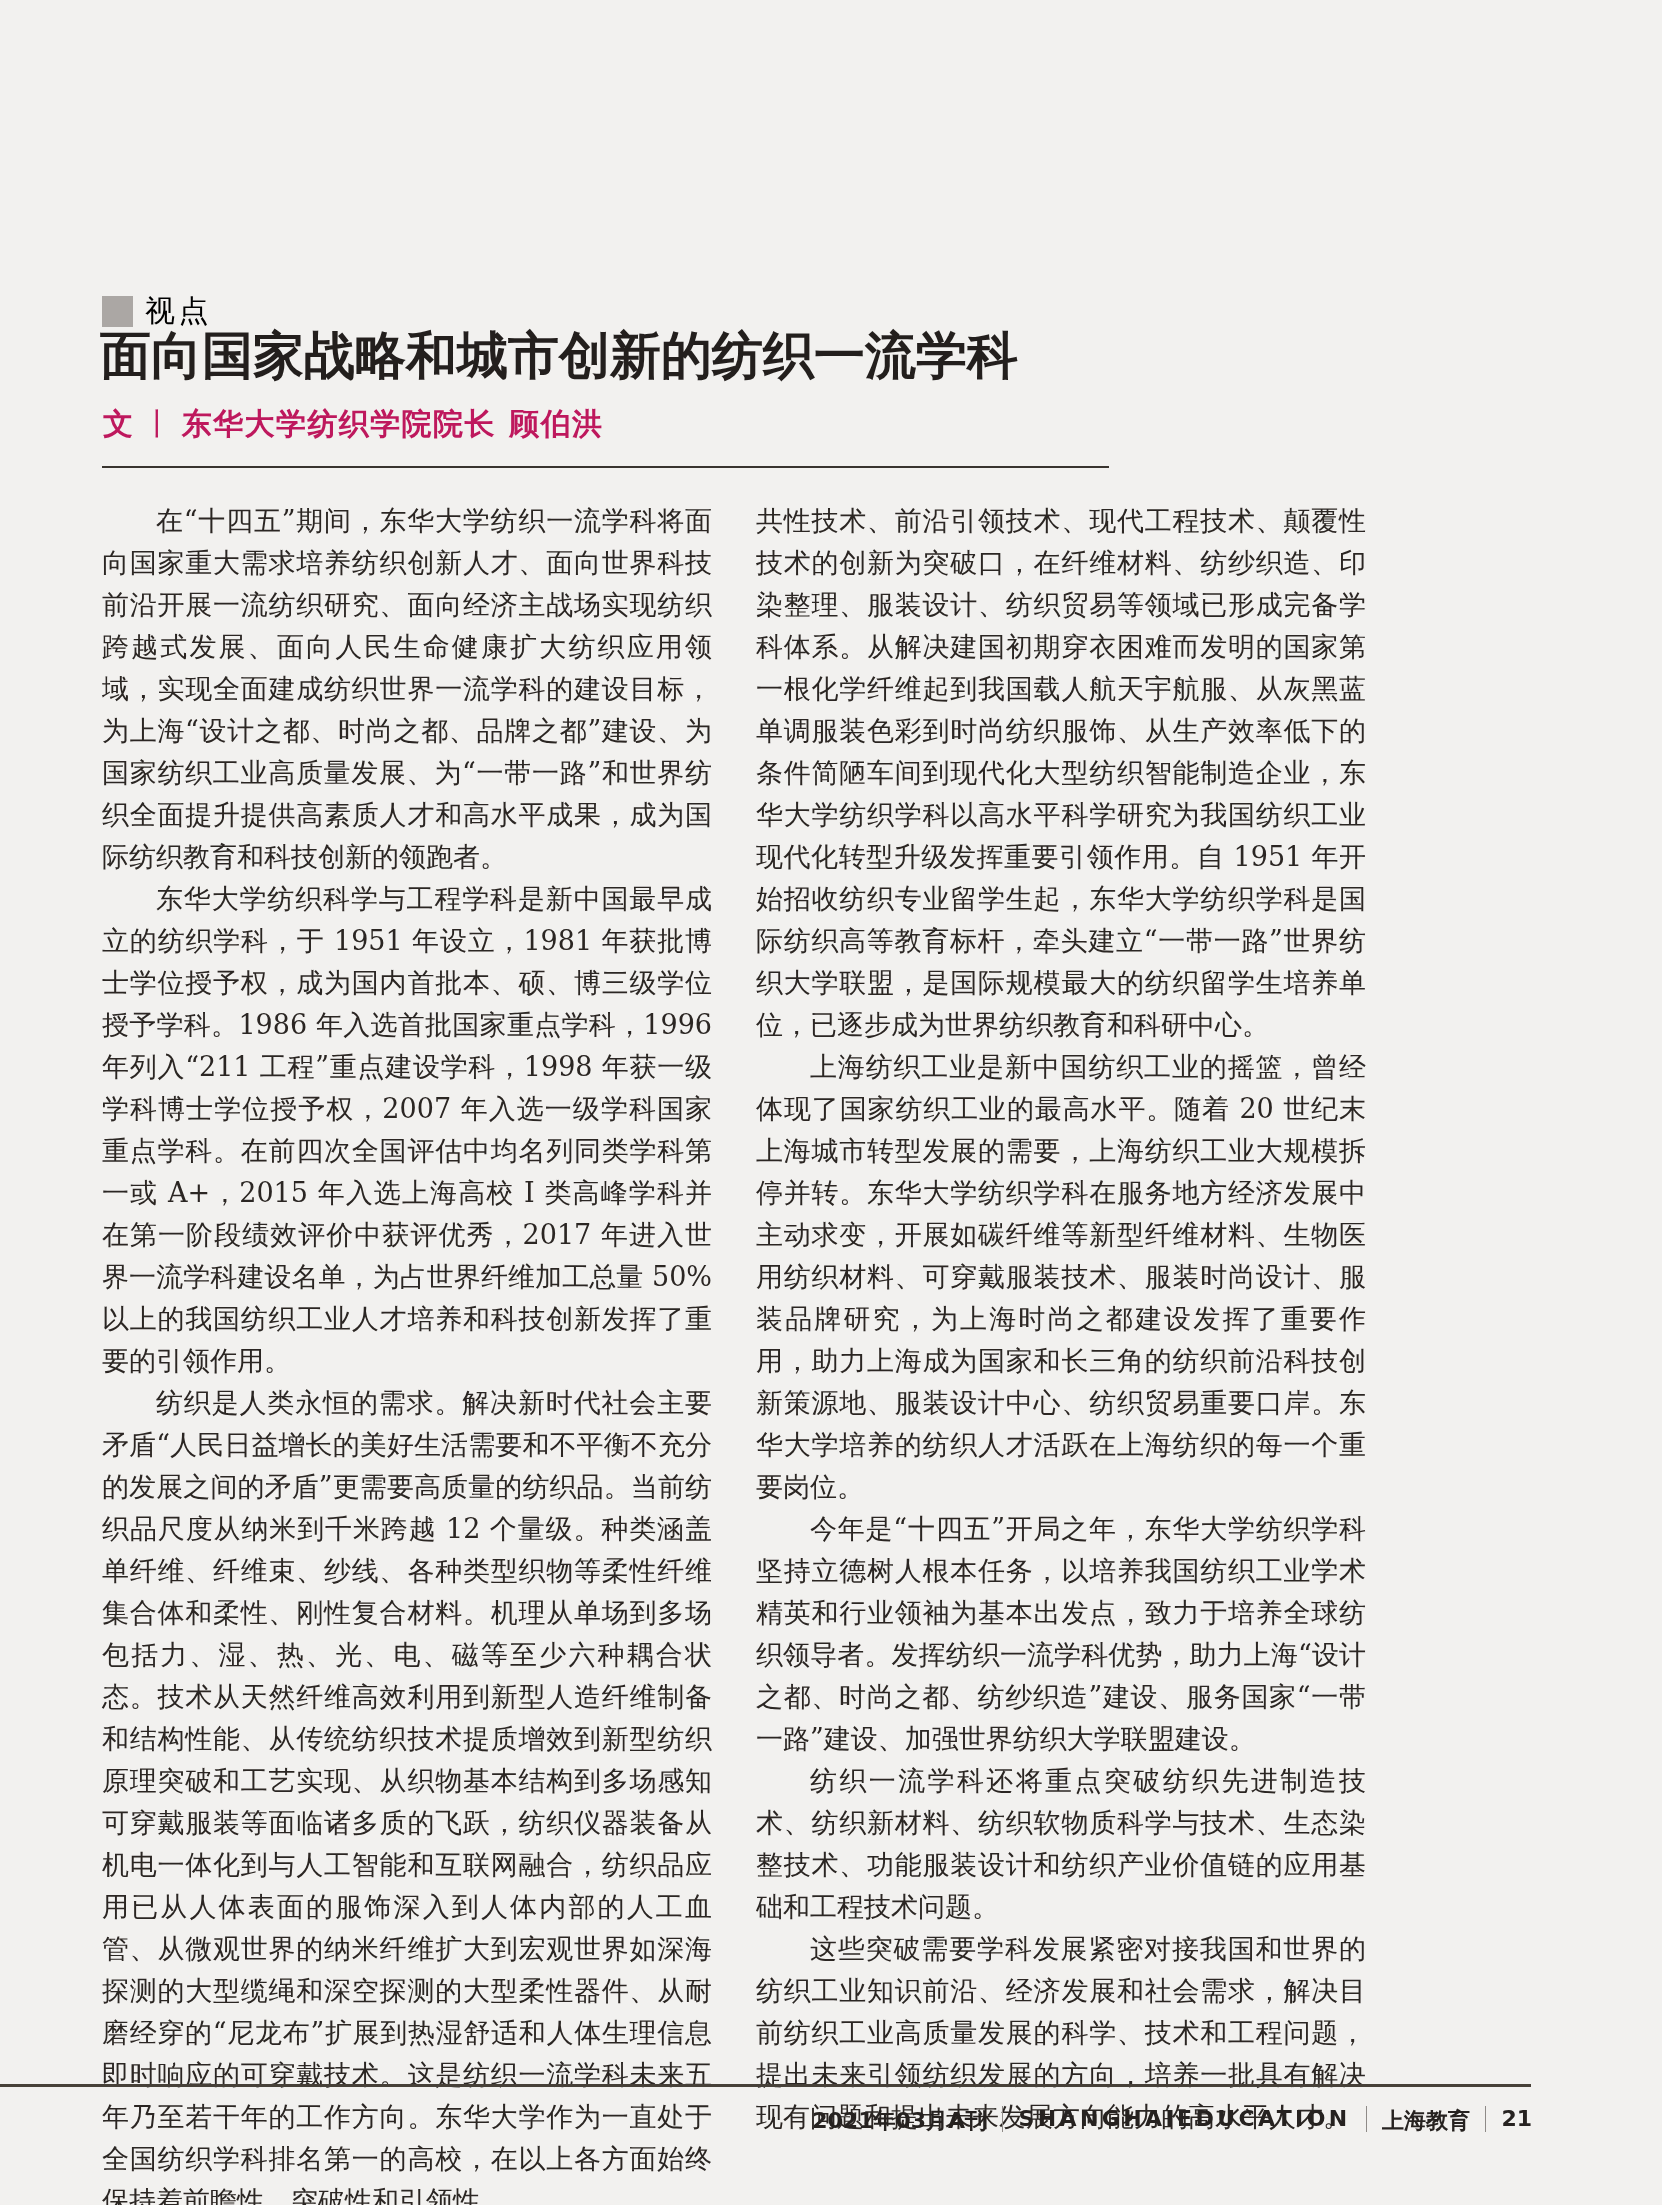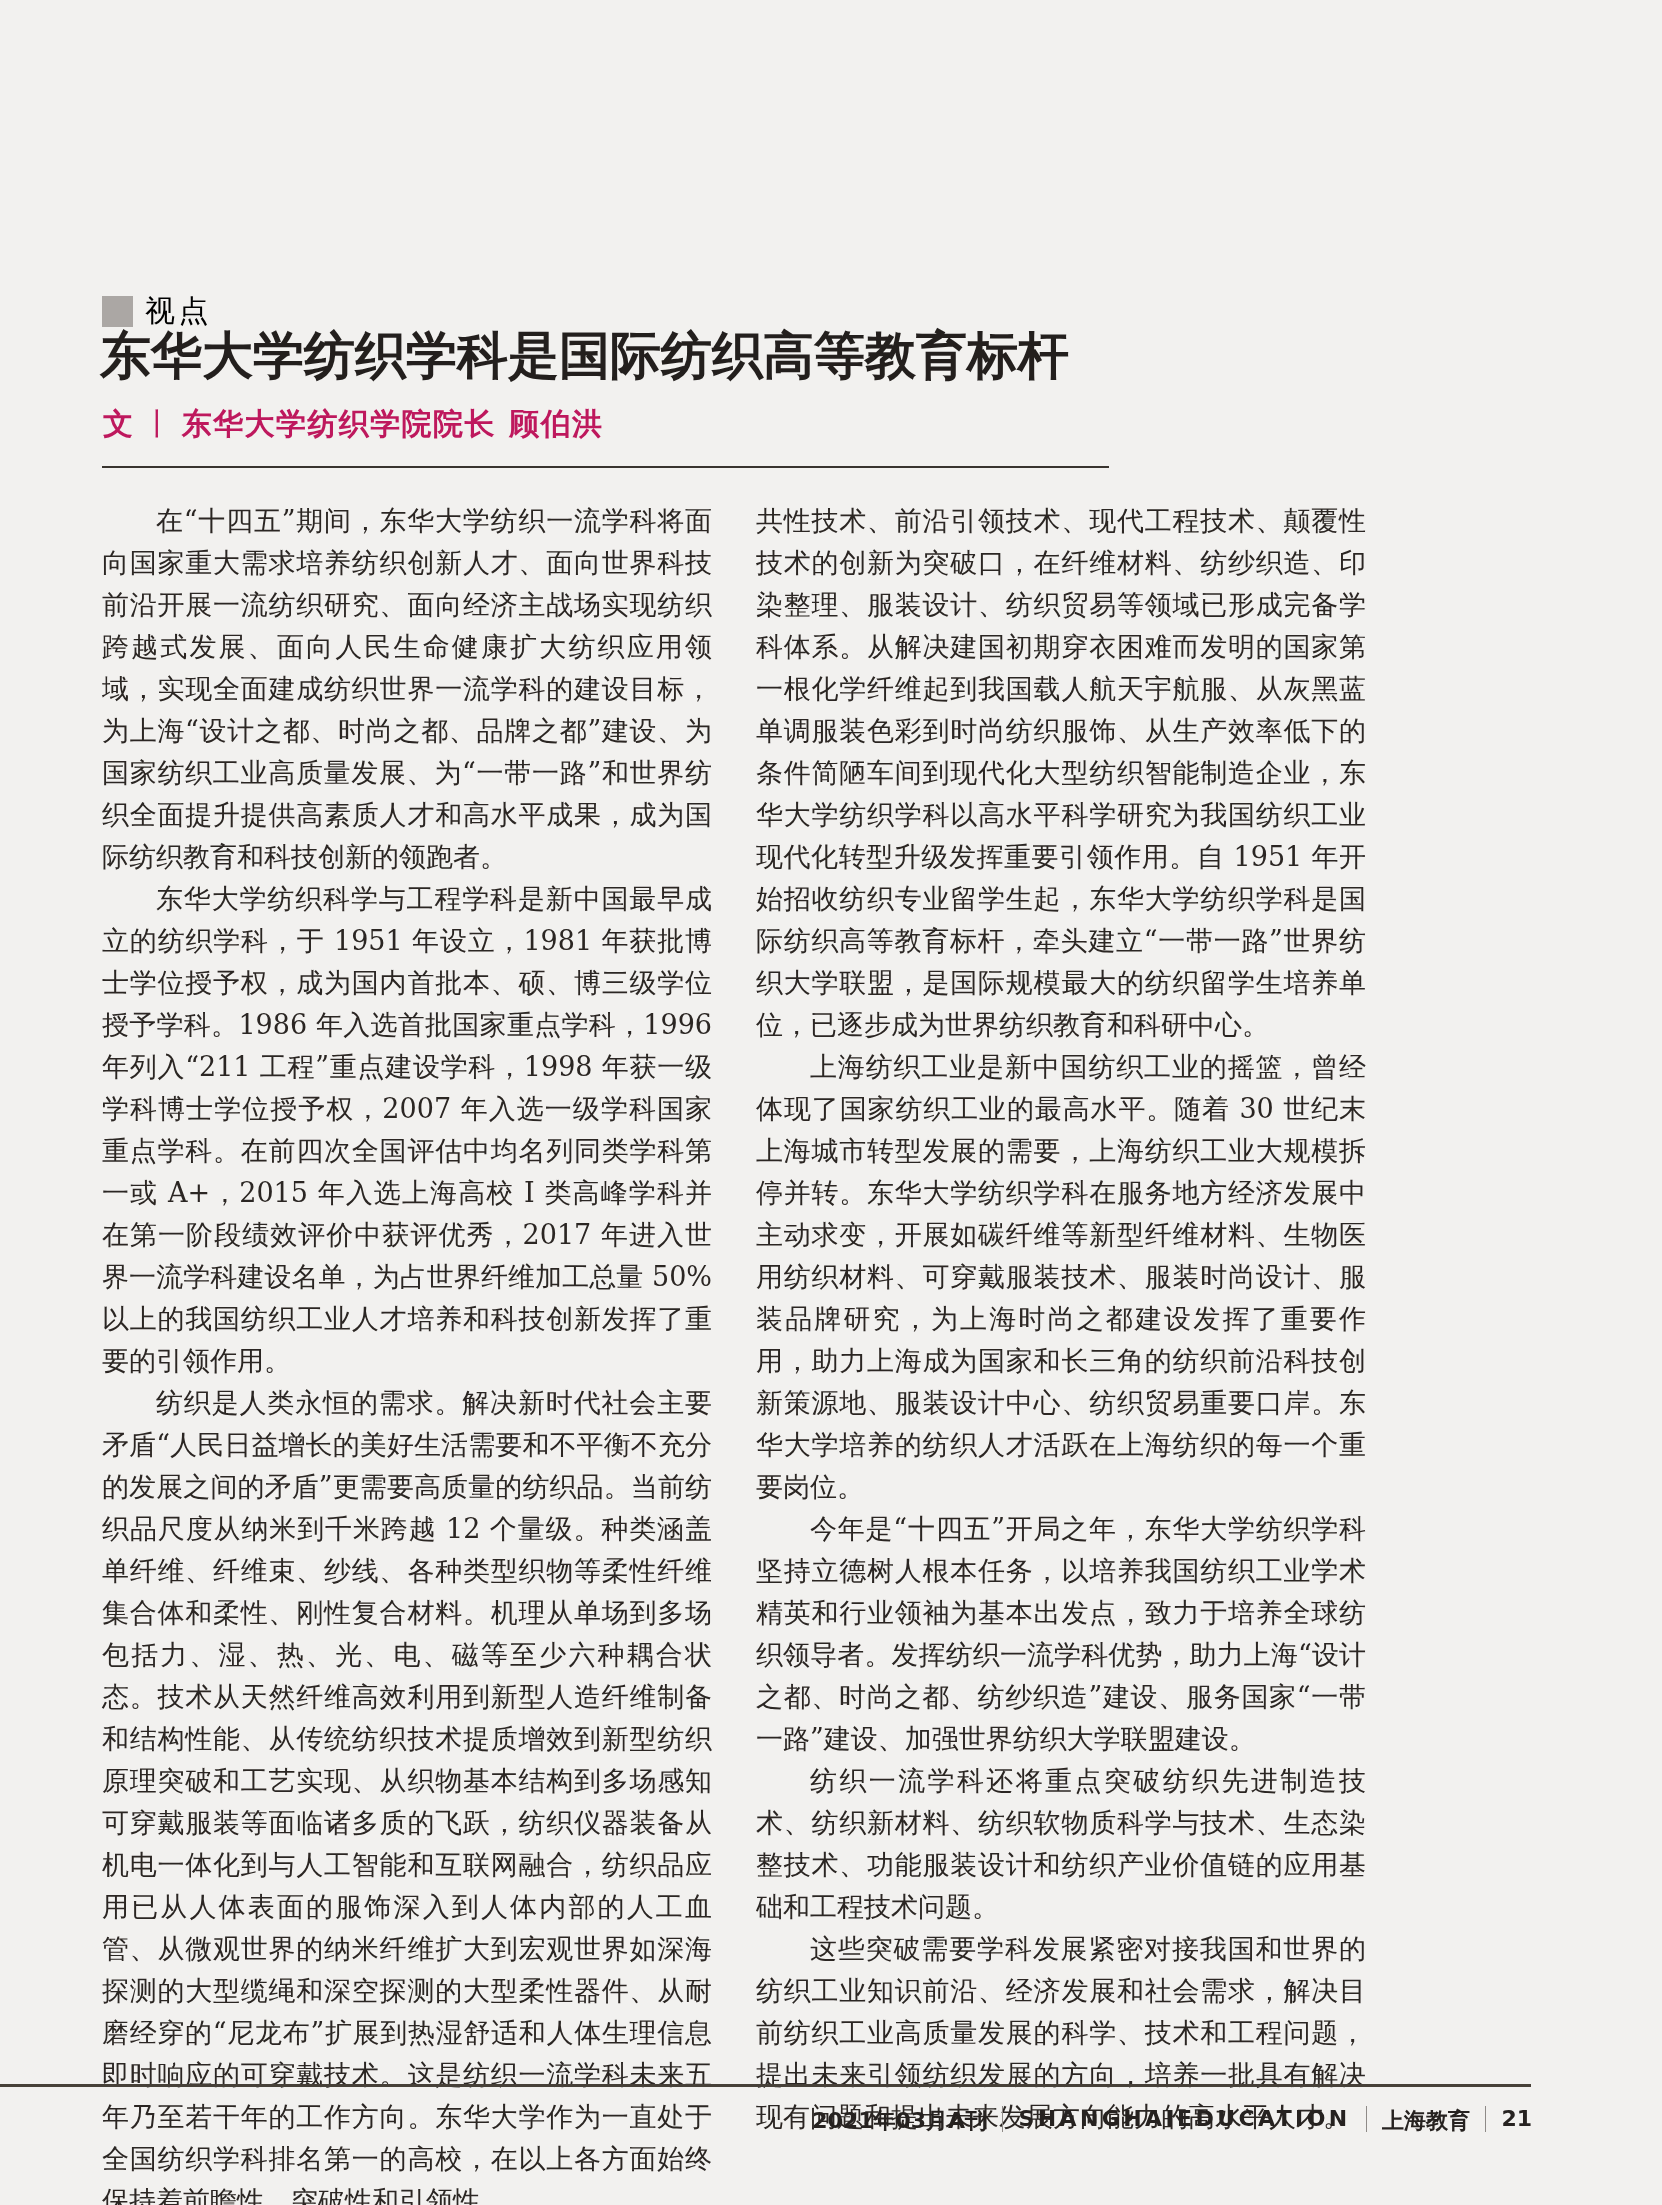--- a/index.html
+++ b/index.html
@@ -70,38 +70,38 @@
 </head>
 <body>
 
 <div class="page">
 
   <div class="section-tag">
     <span class="tag-square"></span>
     <span class="tag-label">视点</span>
   </div>
 
-  <h1 class="title">东华大学纺织学科是国际纺织高等教育标杆</h1>
+  <h1 class="title">面向国家战略和城市创新的纺织一流学科</h1>
 
   <div class="byline">
     <span>文</span><span class="byline-bar">丨</span><span>东华大学纺织学院院长</span><span class="byline-name">顾伯洪</span>
   </div>
 
   <div class="byline-rule"></div>
 
   <div class="col col-left">
     <p class="para">在“十四五”期间，东华大学纺织一流学科将面向国家重大需求培养纺织创新人才、面向世界科技前沿开展一流纺织研究、面向经济主战场实现纺织跨越式发展、面向人民生命健康扩大纺织应用领域，实现全面建成纺织世界一流学科的建设目标，为上海“设计之都、时尚之都、品牌之都”建设、为国家纺织工业高质量发展、为“一带一路”和世界纺织全面提升提供高素质人才和高水平成果，成为国际纺织教育和科技创新的领跑者。</p>
     <p class="para">东华大学纺织科学与工程学科是新中国最早成立的纺织学科，于 1951 年设立，1981 年获批博士学位授予权，成为国内首批本、硕、博三级学位授予学科。1986 年入选首批国家重点学科，1996 年列入“211 工程”重点建设学科，1998 年获一级学科博士学位授予权，2007 年入选一级学科国家重点学科。在前四次全国评估中均名列同类学科第一或 A+，2015 年入选上海高校 I 类高峰学科并在第一阶段绩效评价中获评优秀，2017 年进入世界一流学科建设名单，为占世界纤维加工总量 50% 以上的我国纺织工业人才培养和科技创新发挥了重要的引领作用。</p>
     <p class="para">纺织是人类永恒的需求。解决新时代社会主要矛盾“人民日益增长的美好生活需要和不平衡不充分的发展之间的矛盾”更需要高质量的纺织品。当前纺织品尺度从纳米到千米跨越 12 个量级。种类涵盖单纤维、纤维束、纱线、各种类型织物等柔性纤维集合体和柔性、刚性复合材料。机理从单场到多场包括力、湿、热、光、电、磁等至少六种耦合状态。技术从天然纤维高效利用到新型人造纤维制备和结构性能、从传统纺织技术提质增效到新型纺织原理突破和工艺实现、从织物基本结构到多场感知可穿戴服装等面临诸多质的飞跃，纺织仪器装备从机电一体化到与人工智能和互联网融合，纺织品应用已从人体表面的服饰深入到人体内部的人工血管、从微观世界的纳米纤维扩大到宏观世界如深海探测的大型缆绳和深空探测的大型柔性器件、从耐磨经穿的“尼龙布”扩展到热湿舒适和人体生理信息即时响应的可穿戴技术。这是纺织一流学科未来五年乃至若干年的工作方向。东华大学作为一直处于全国纺织学科排名第一的高校，在以上各方面始终保持着前瞻性、突破性和引领性。</p>
 
   </div>
 
   <div class="col col-right">
     <p class="para no-indent">共性技术、前沿引领技术、现代工程技术、颠覆性技术的创新为突破口，在纤维材料、纺纱织造、印染整理、服装设计、纺织贸易等领域已形成完备学科体系。从解决建国初期穿衣困难而发明的国家第一根化学纤维起到我国载人航天宇航服、从灰黑蓝单调服装色彩到时尚纺织服饰、从生产效率低下的条件简陋车间到现代化大型纺织智能制造企业，东华大学纺织学科以高水平科学研究为我国纺织工业现代化转型升级发挥重要引领作用。自 1951 年开始招收纺织专业留学生起，东华大学纺织学科是国际纺织高等教育标杆，牵头建立“一带一路”世界纺织大学联盟，是国际规模最大的纺织留学生培养单位，已逐步成为世界纺织教育和科研中心。</p>
-    <p class="para">上海纺织工业是新中国纺织工业的摇篮，曾经体现了国家纺织工业的最高水平。随着 30 世纪末上海城市转型发展的需要，上海纺织工业大规模拆停并转。东华大学纺织学科在服务地方经济发展中主动求变，开展如碳纤维等新型纤维材料、生物医用纺织材料、可穿戴服装技术、服装时尚设计、服装品牌研究，为上海时尚之都建设发挥了重要作用，助力上海成为国家和长三角的纺织前沿科技创新策源地、服装设计中心、纺织贸易重要口岸。东华大学培养的纺织人才活跃在上海纺织的每一个重要岗位。</p>
+    <p class="para">上海纺织工业是新中国纺织工业的摇篮，曾经体现了国家纺织工业的最高水平。随着 20 世纪末上海城市转型发展的需要，上海纺织工业大规模拆停并转。东华大学纺织学科在服务地方经济发展中主动求变，开展如碳纤维等新型纤维材料、生物医用纺织材料、可穿戴服装技术、服装时尚设计、服装品牌研究，为上海时尚之都建设发挥了重要作用，助力上海成为国家和长三角的纺织前沿科技创新策源地、服装设计中心、纺织贸易重要口岸。东华大学培养的纺织人才活跃在上海纺织的每一个重要岗位。</p>
     <p class="para">今年是“十四五”开局之年，东华大学纺织学科坚持立德树人根本任务，以培养我国纺织工业学术精英和行业领袖为基本出发点，致力于培养全球纺织领导者。发挥纺织一流学科优势，助力上海“设计之都、时尚之都、纺纱织造”建设、服务国家“一带一路”建设、加强世界纺织大学联盟建设。</p>
     <p class="para">纺织一流学科还将重点突破纺织先进制造技术、纺织新材料、纺织软物质科学与技术、生态染整技术、功能服装设计和纺织产业价值链的应用基础和工程技术问题。</p>
     <p class="para">这些突破需要学科发展紧密对接我国和世界的纺织工业知识前沿、经济发展和社会需求，解决目前纺织工业高质量发展的科学、技术和工程问题，提出未来引领纺织发展的方向，培养一批具有解决现有问题和提出未来发展方向能力的高水平人才。</p>
   </div>
 
   <div class="footer-rule"></div>
 
   <div class="footer">
     <span class="f-item">2021年03月A刊</span>
     <span class="f-bar"></span>

